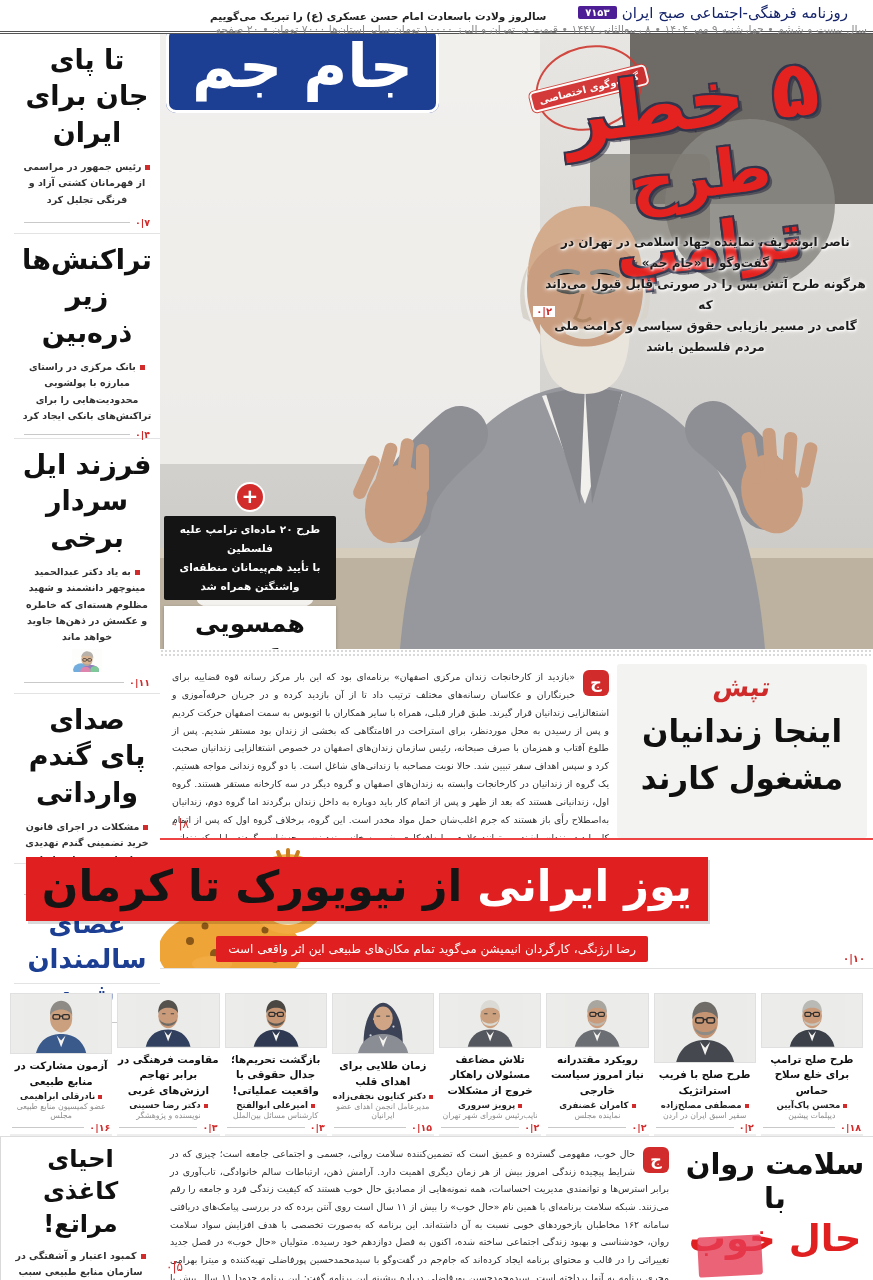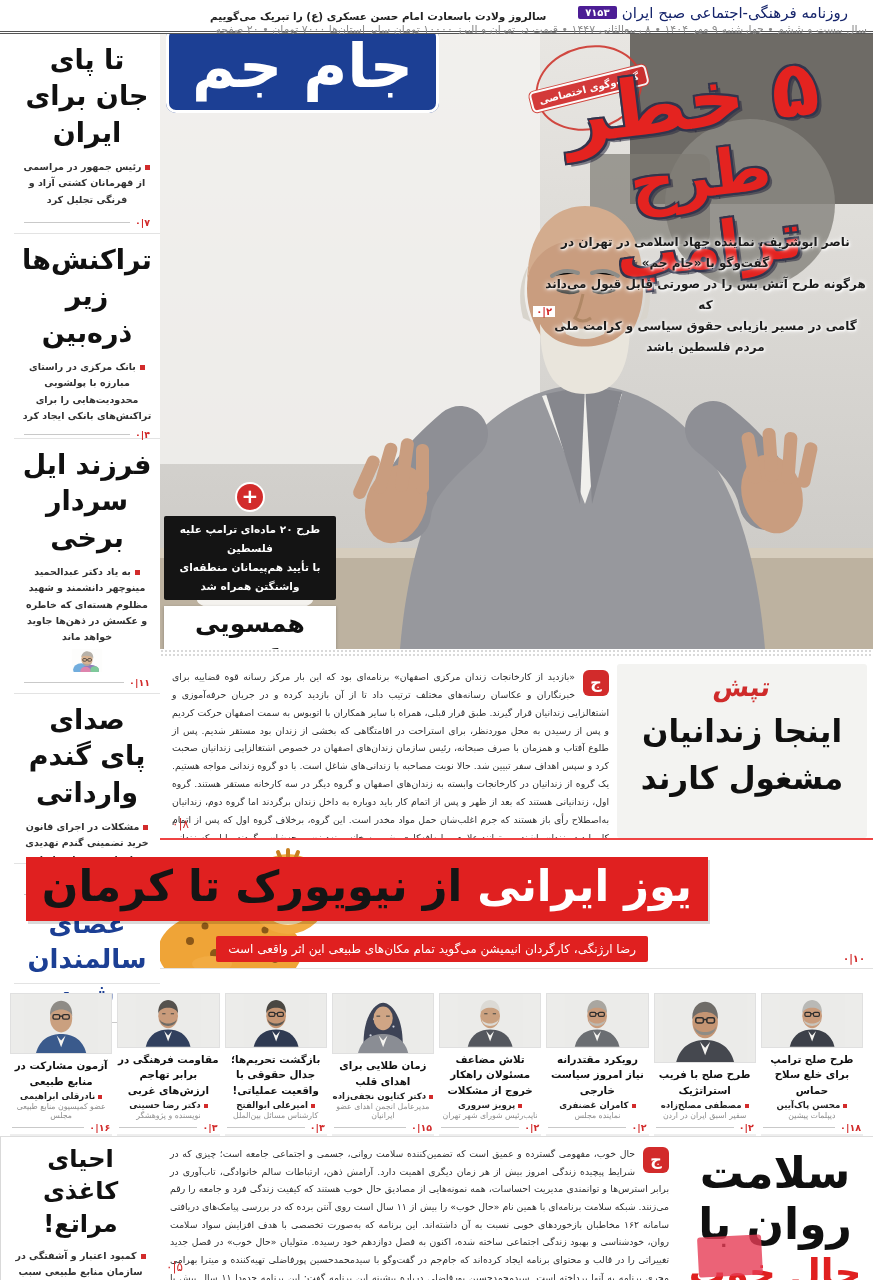--- a/index.html
+++ b/index.html
@@ -67,21 +67,21 @@
   .pname{font-size:8.6px;font-weight:bold;color:#222;text-align:center;margin-top:2px;}
   .pname .blt{width:4px;height:4px;margin-left:3px;}
   .prole{font-size:7.8px;color:#8c8c8c;text-align:center;margin-top:1px;}
   .pcard .ref{padding:2px 2px 1px;}
   
   #bottom{display:flex;height:144px;}
   #b-left{width:160px;border-left:1px solid #d9d9d9;padding:6px 8px 12px;display:flex;flex-direction:column;}
   #b-left .s-head{font-size:24px;}
   #b-mid{flex:1;position:relative;font-size:9.3px;line-height:1.9;text-align:justify;color:#2e2e2e;padding:8px 8px 0 10px;}
   #b-right{width:196px;text-align:center;padding-top:10px;}
-  #br-black{font-size:44px;font-weight:bold;color:#101010;letter-spacing:-1px;}
+  #br-black{font-size:29px;font-weight:bold;color:#101010;letter-spacing:-1px;}
   #br-red{font-size:37px;font-weight:bold;color:#e02020;margin-top:2px;}
   #wm{position:absolute;left:698px;top:1236px;width:64px;height:40px;background:rgba(230,60,85,.8);border-radius:3px;transform:rotate(-3deg);}
 </style>
 </head>
 <body>
 
 <div id="page">
 
   <div id="hdr">
     <div class="hdr-right">

